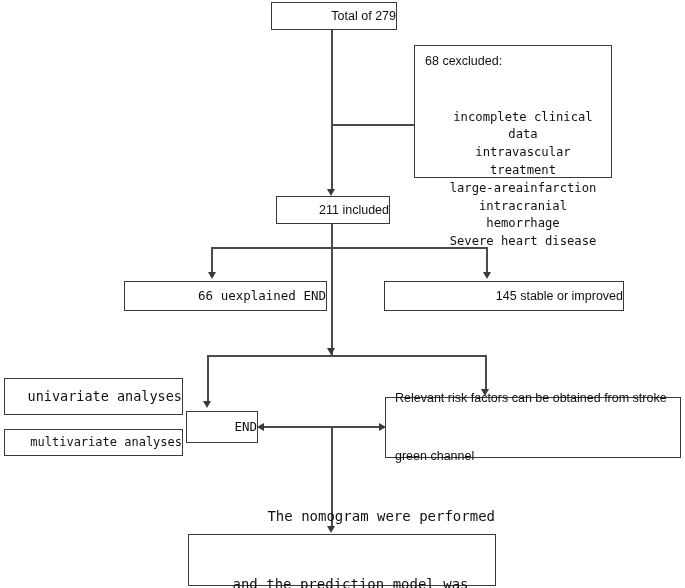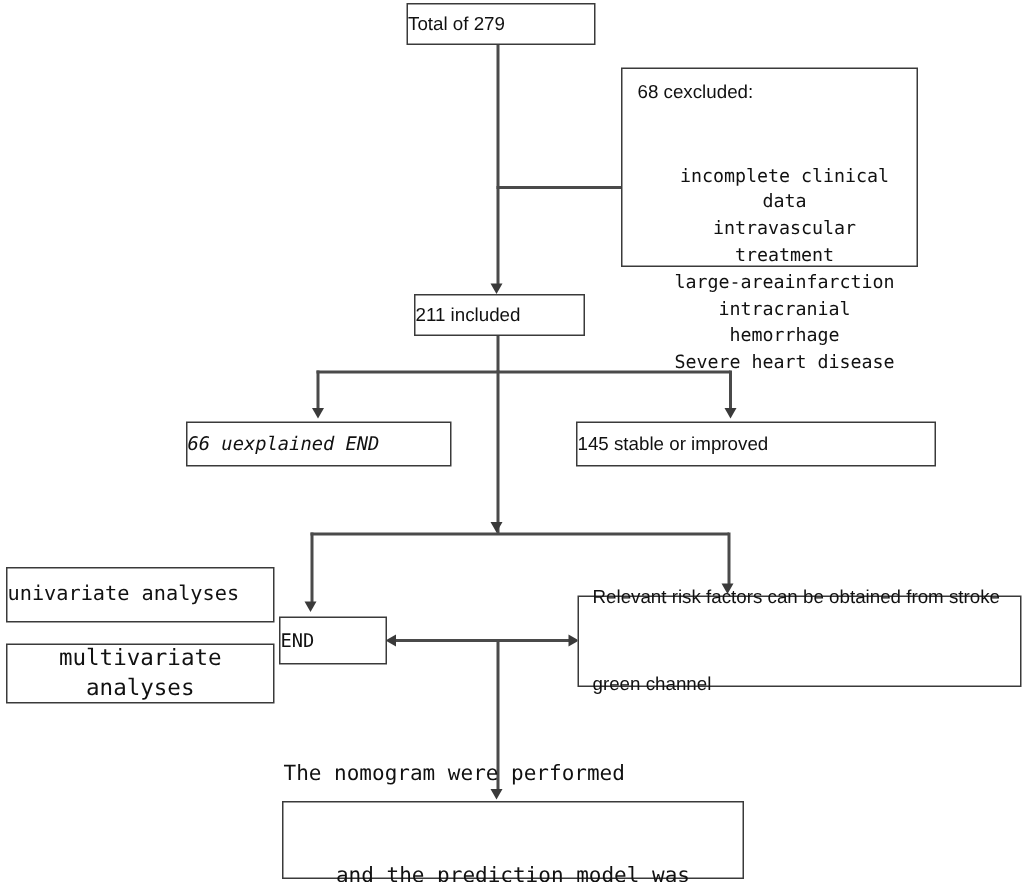--- a/index.html
+++ b/index.html
@@ -17,26 +17,27 @@
     font-family: "Liberation Sans", sans-serif;
     color: #111111;
   }
   .box {
     position: absolute;
     box-sizing: border-box;
     border: 1.5px solid #3a3a3a;
     background: #ffffff;
     display: flex;
     flex-direction: column;
-    align-items: flex-start;
+    align-items: flex-end;
     justify-content: center;
     text-align: center;
     line-height: 1.32;
     color: #111111;
     z-index: 3;
+    padding-left: 17px;
   }
   .mono {
     font-family: "DejaVu Sans Mono", "Liberation Mono", monospace;
     letter-spacing: 0px;
   }
   .sans {
     font-family: "Liberation Sans", sans-serif;
   }
   
   #box-total {
@@ -61,35 +62,34 @@
     font-size: 12.2px;
     padding-left: 18px;
     line-height: 1.46;
     margin-top: 37px;
   }
   #box-included {
     left: 276px; top: 196px; width: 114px; height: 28px;
     font-size: 12.5px;
   }
   #box-unexplained {
-    left: 124px; top: 281px; width: 177px; height: 30px;
-    font-size: 12.5px;
-    font-style: italic;
+    left: 124px; top: 281px; width: 203px; height: 30px;
+    font-size: 12.5px;
   }
   #box-stable {
     left: 384px; top: 281px; width: 240px; height: 30px;
     font-size: 12.5px;
   }
   #box-univariate {
     left: 4px; top: 378px; width: 179px; height: 37px;
     font-size: 13.5px;
   }
   #box-multivariate {
-    left: 4px; top: 429px; width: 179px; height: 40px;
-    font-size: 15px;
+    left: 4px; top: 429px; width: 179px; height: 27px;
+    font-size: 12px;
   }
   #box-end {
     left: 186px; top: 411px; width: 72px; height: 32px;
     font-size: 12.5px;
   }
   #box-riskfactors {
     left: 385px; top: 397px; width: 296px; height: 61px;
     align-items: flex-start;
     justify-content: center;
     text-align: left;

